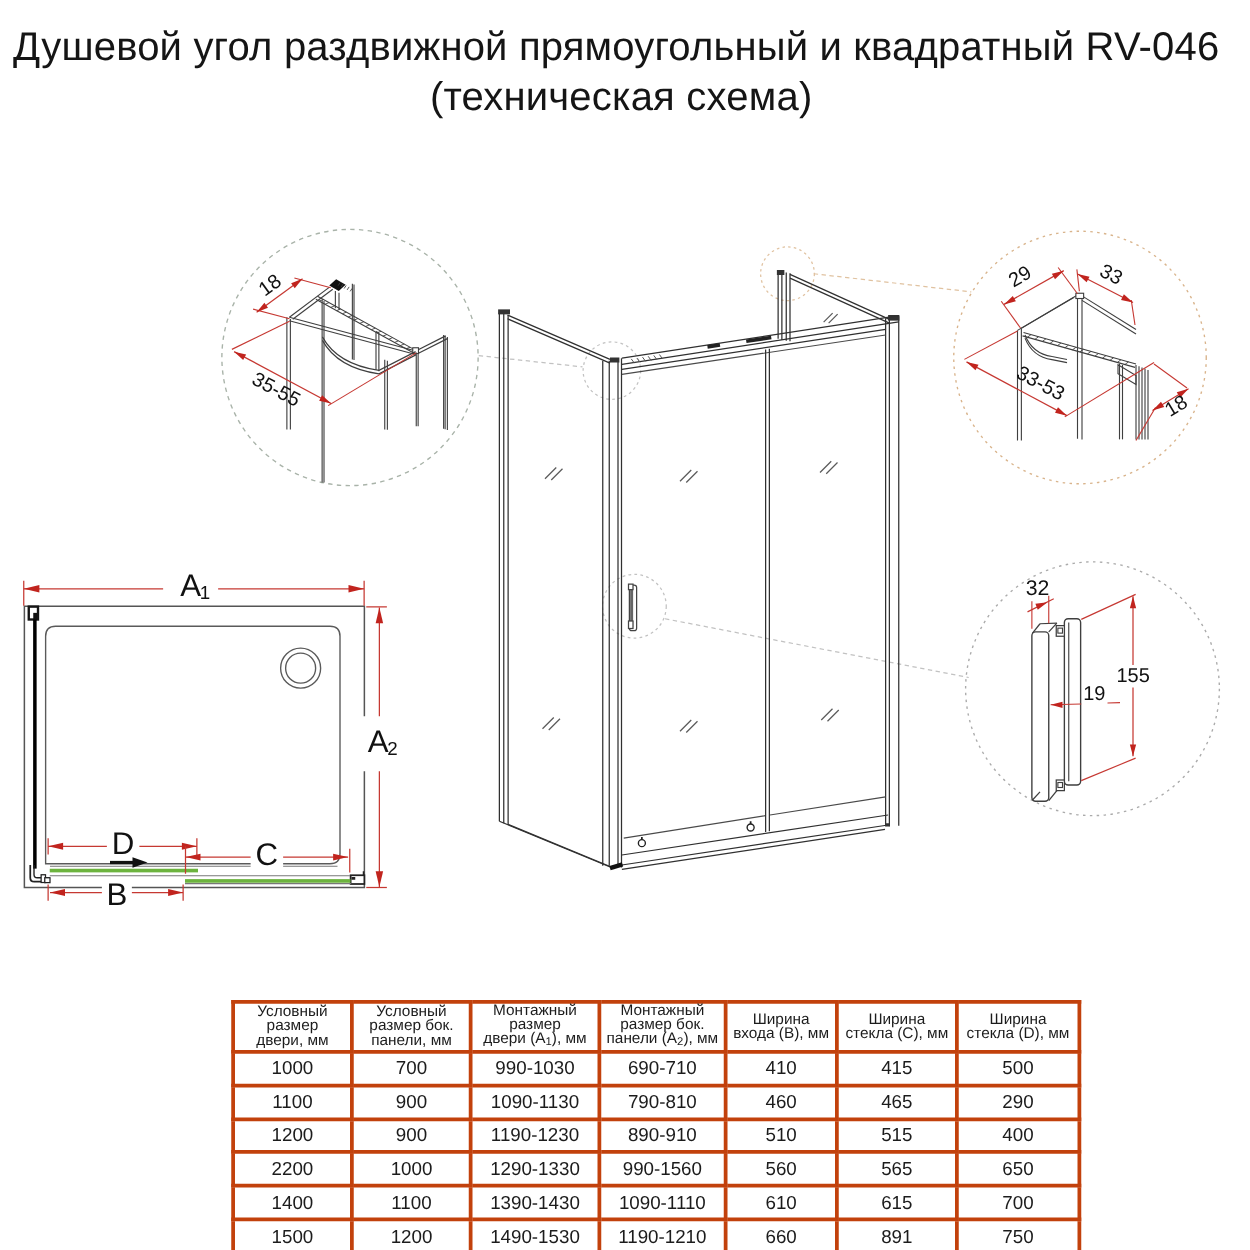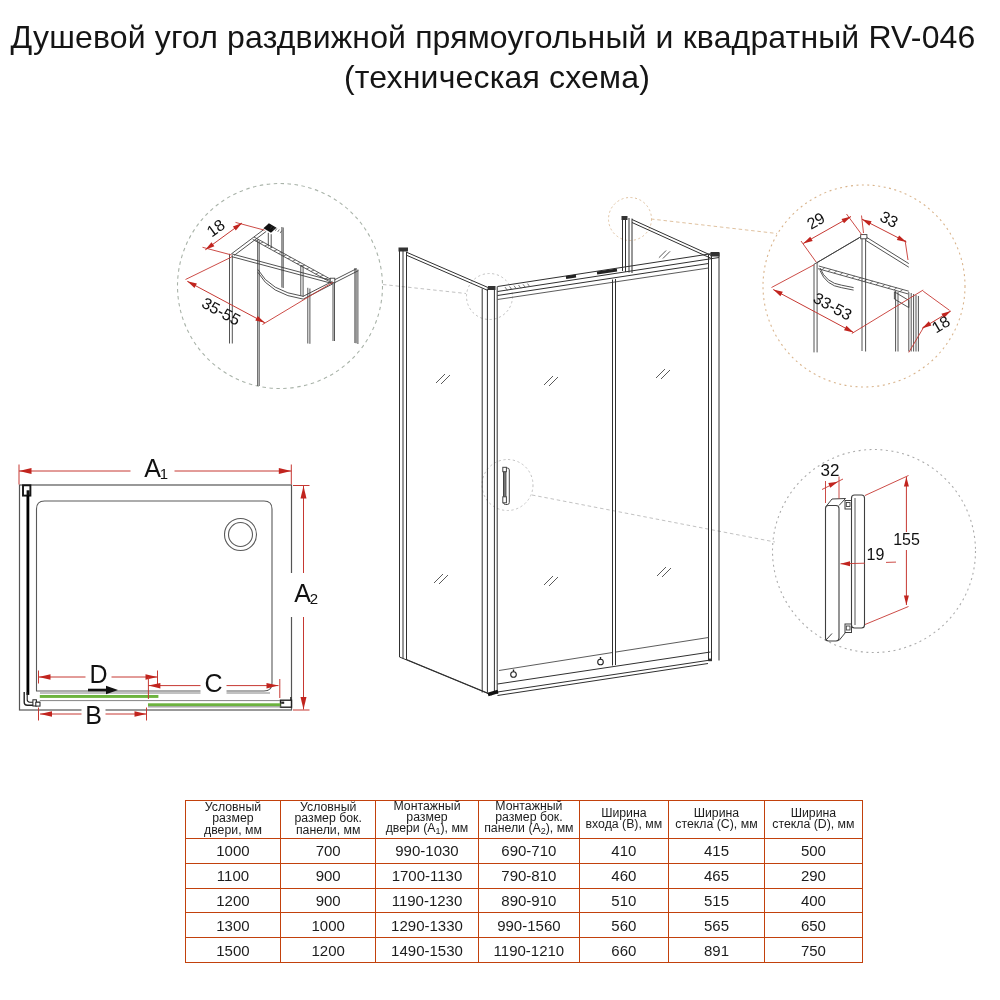--- a/index.html
+++ b/index.html
@@ -1,21 +1,21 @@
 <!DOCTYPE html>
 <html><head><meta charset="utf-8">
 <style>
 html,body{margin:0;padding:0;background:#ffffff;}
 #page{position:relative;width:1000px;height:1000px;overflow:hidden;font-family:"Liberation Sans",sans-serif;}
 .t1,.t2{position:absolute;text-align:center;color:#151515;white-space:nowrap;}
 .t1{left:-7px;top:18.5px;font-size:32px;width:1000px;letter-spacing:0.15px;}
 .t2{left:-3px;top:59px;font-size:32px;width:1000px;letter-spacing:0.18px;}
 svg{position:absolute;left:0;top:0;font-family:"Liberation Sans",sans-serif;}
 table{position:absolute;left:184.5px;top:799.5px;border-collapse:collapse;table-layout:fixed;color:#1c1c1c;font-family:"Liberation Sans",sans-serif;}
-td{border:1px solid #c2410c;text-align:center;vertical-align:middle;font-size:15px;height:23.9px;padding:0;}
+td{border:3px solid #c2410c;text-align:center;vertical-align:middle;font-size:15px;height:23.9px;padding:0;}
 td.h{font-size:12.3px;line-height:11.4px;height:35px;padding:0 1px;}
 sub{font-size:9px;vertical-align:-2px;}
 </style></head>
 <body>
 <div id="page">
 <div class="t1"><span id="s1">Душевой угол раздвижной прямоугольный и квадратный RV-046</span></div>
 <div class="t2"><span id="s2">(техническая схема)</span></div>
 <svg width="1000" height="1000" viewBox="0 0 1000 1000">
 <circle cx="280" cy="286" r="102.5" stroke="#a9b3a9" stroke-width="1.1" fill="none" stroke-dasharray="3.5,3.5"></circle>
 <circle cx="864" cy="286" r="101" stroke="#d9b48c" stroke-width="1.1" fill="none" stroke-dasharray="2,3.5"></circle>
@@ -329,43 +329,52 @@
           <td>700</td>
           <td>990-1030</td>
           <td>690-710</td>
           <td>410</td>
           <td>415</td>
           <td>500</td>
         </tr>
 <tr>
           <td>1100</td>
           <td>900</td>
-          <td>1700-1130</td>
+          <td>1090-1130</td>
           <td>790-810</td>
           <td>460</td>
           <td>465</td>
           <td>290</td>
         </tr>
 <tr>
           <td>1200</td>
           <td>900</td>
           <td>1190-1230</td>
           <td>890-910</td>
           <td>510</td>
           <td>515</td>
           <td>400</td>
         </tr>
 <tr>
-          <td>1300</td>
+          <td>2200</td>
           <td>1000</td>
           <td>1290-1330</td>
           <td>990-1560</td>
           <td>560</td>
           <td>565</td>
           <td>650</td>
+        </tr>
+<tr>
+          <td>1400</td>
+          <td>1100</td>
+          <td>1390-1430</td>
+          <td>1090-1110</td>
+          <td>610</td>
+          <td>615</td>
+          <td>700</td>
         </tr>
 <tr>
           <td>1500</td>
           <td>1200</td>
           <td>1490-1530</td>
           <td>1190-1210</td>
           <td>660</td>
           <td>891</td>
           <td>750</td>
         </tr>

